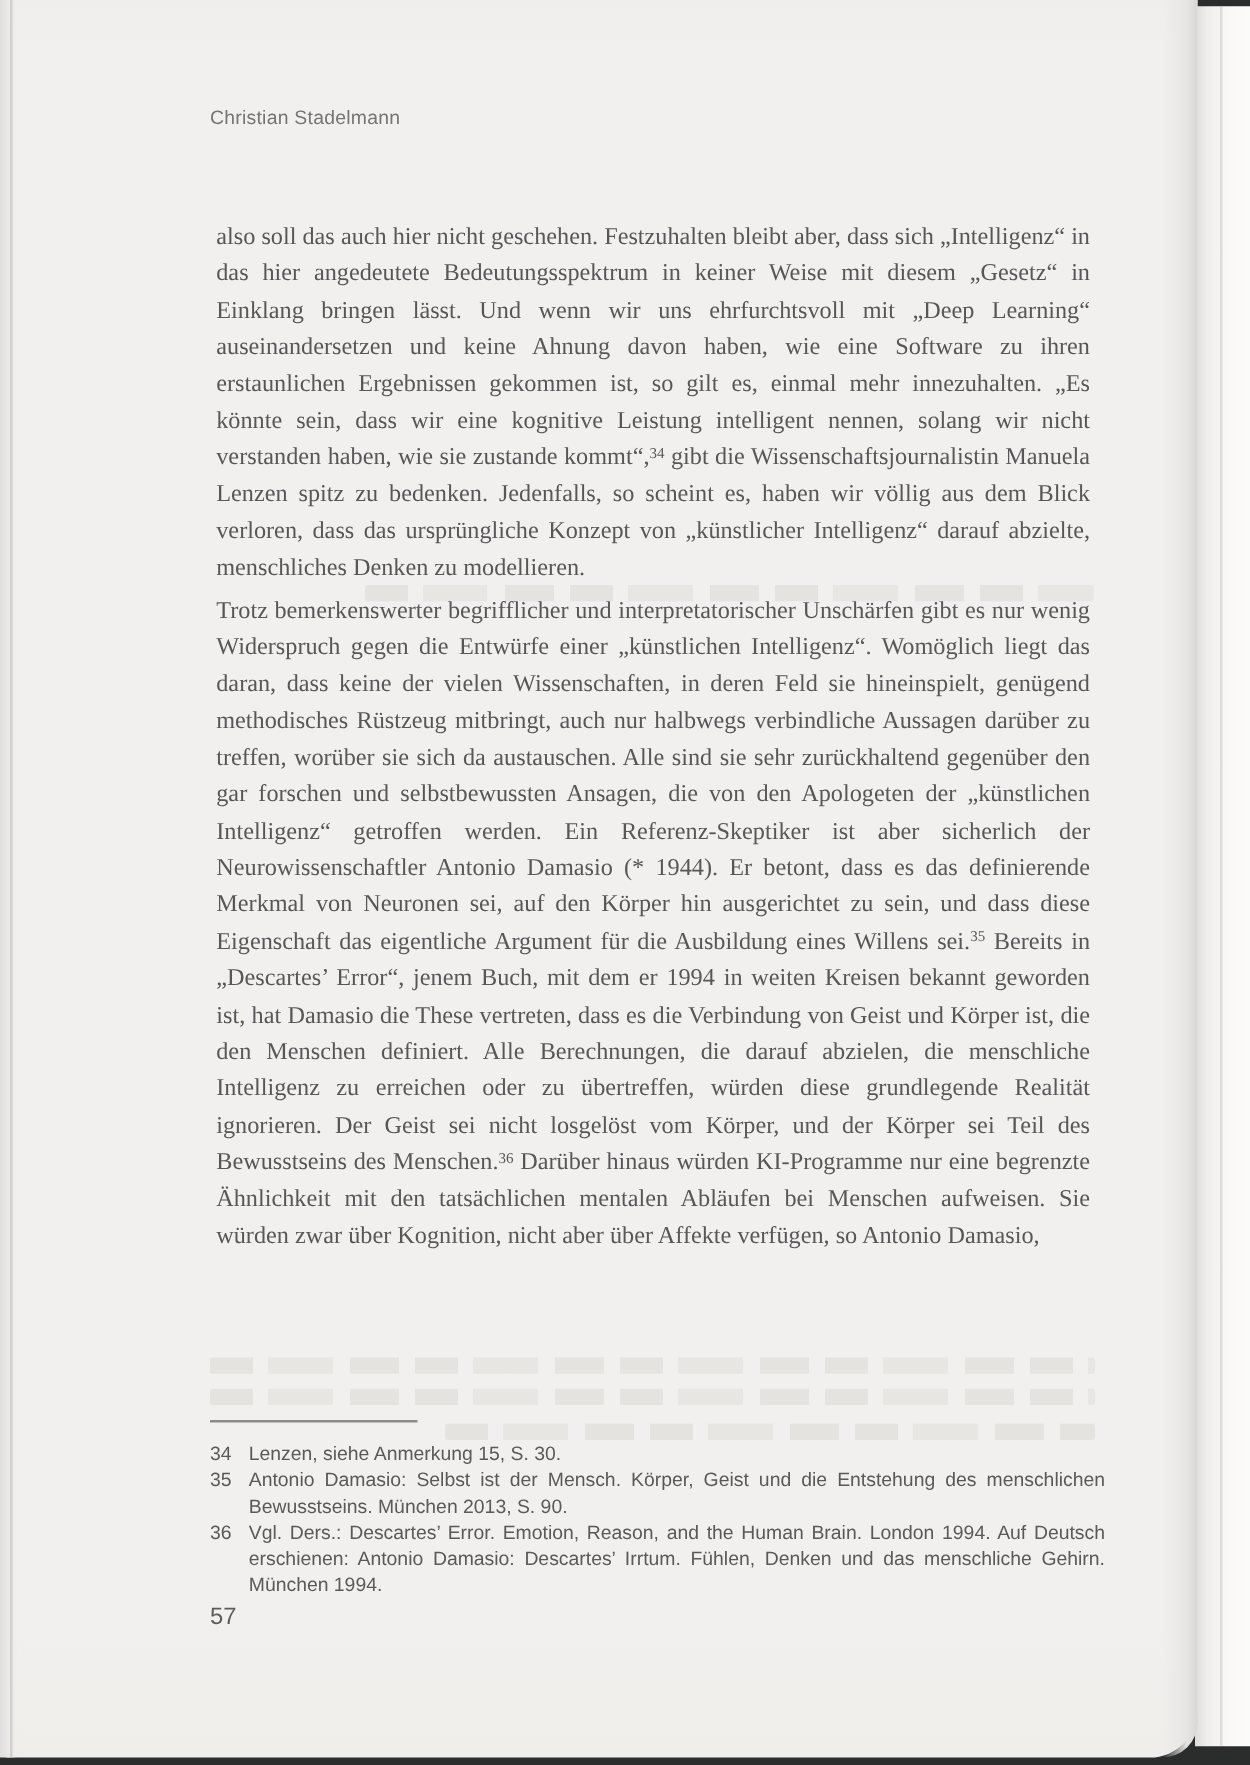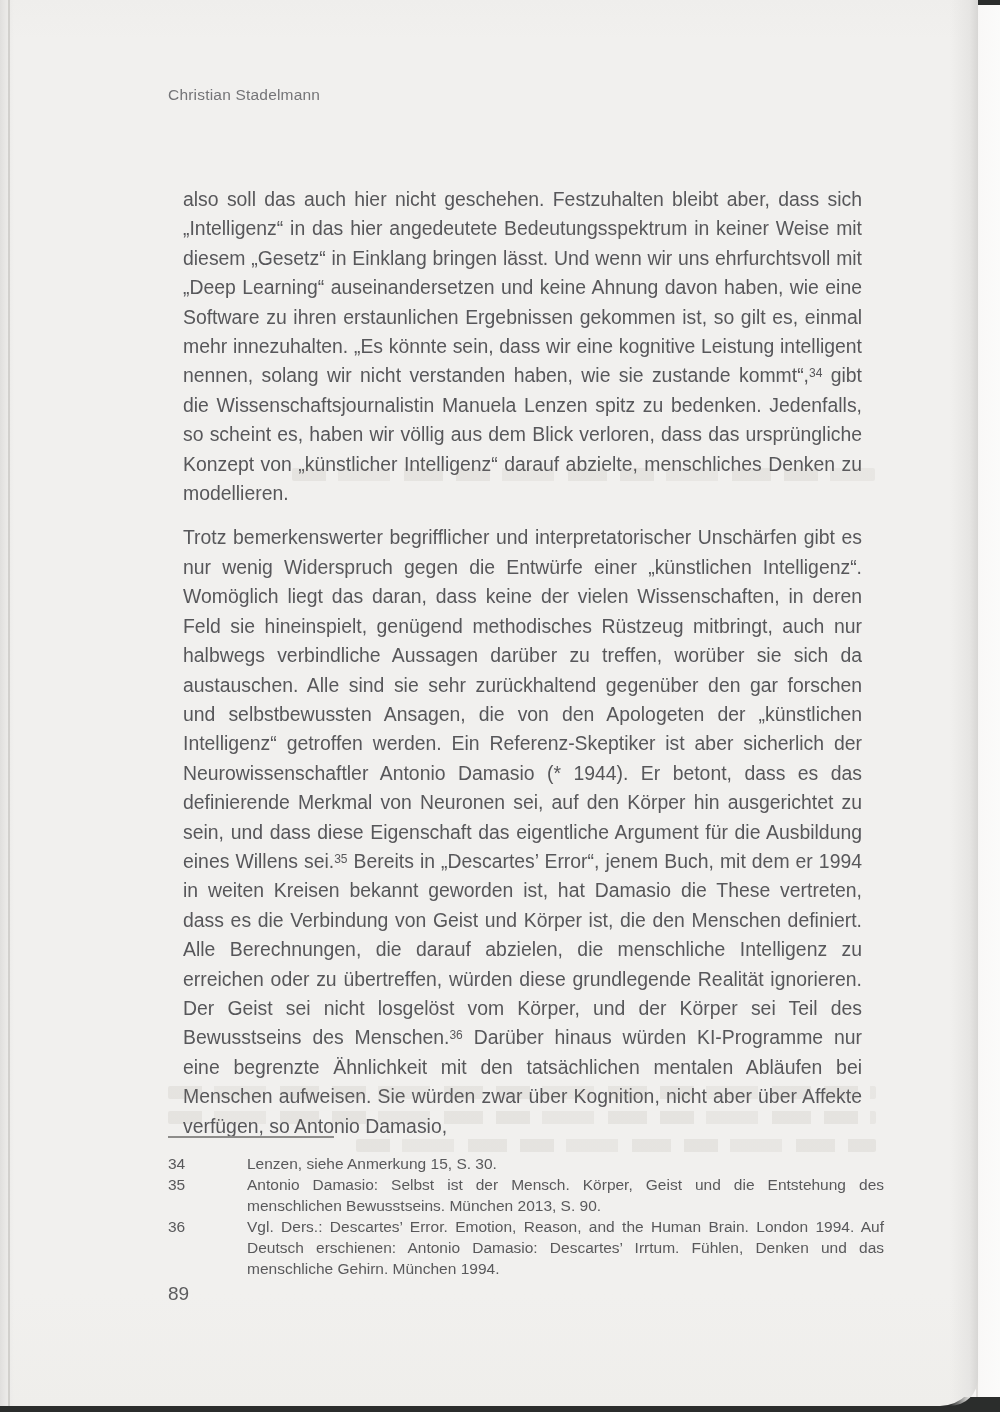--- a/index.html
+++ b/index.html
@@ -18,21 +18,20 @@
   .adjacent-page .inner-line {
     position:absolute; left:20px; top:0; bottom:0; width:2px;
     background:rgba(190,188,185,.45);
   }
 
   
   .paper {
     position:absolute; left:0; top:0; width:958px; height:1406px;
     background:linear-gradient(180deg,#efeeec 0,#f1f0ee 40px,#f1f0ee 92%,#efeeeb 100%);
     border-radius:0 0 38px 6px;
-    padding-left:20px;
   }
   .paper::before { 
     content:""; position:absolute; left:0; top:0; bottom:0; width:14px;
     background:linear-gradient(90deg,#e0dfdd 0,#eae9e7 45%,rgba(241,240,238,0) 100%);
   }
   .paper::after { 
     content:""; position:absolute; right:0; top:0; bottom:0; width:28px;
     background:linear-gradient(90deg,rgba(241,240,238,0) 0,#e6e5e3 70%,#d7d6d4 100%);
     border-radius:0 0 38px 0;
   }
@@ -44,21 +43,21 @@
   .running-header {
     position:absolute; left:168px; top:86px;
     font-size:15.5px; letter-spacing:.2px; color:#747477;
   }
 
   .body-text {
     position:absolute; left:168px; top:170px; width:709px;
     font-size:19.4px; line-height:29.4px; color:#57575a;
     text-align:justify; hyphens:auto; -webkit-hyphens:auto;
   }
-  .body-text p { margin:15px; }
+  .body-text p { margin:5px;font-family:Liberation Serif, serif; }
   .body-text sup {
     font-size:.62em; line-height:0; vertical-align:baseline;
     position:relative; top:-.45em;
   }
 
   
   .ghost {
     position:absolute; height:13px; border-radius:2px;
     background:repeating-linear-gradient(90deg,
       rgba(136,129,115,.11) 0 34px, rgba(136,129,115,0) 34px 46px,
@@ -74,21 +73,21 @@
   .footnote-rule {
     position:absolute; left:168px; top:1136px; width:166px; height:2px;
     background:#8d8c8a;
   }
   .footnotes {
     position:absolute; left:168px; top:1153px; width:716px;
     font-size:15.5px; line-height:21px; color:#59595b;
   }
   .fn-row { display:flex; }
   .fn-num { flex:none; width:31px; }
-  .fn-text { flex:1; text-align:justify; hyphens:auto;margin-left:48px; }
+  .fn-text { flex:1; text-align:justify; hyphens:auto; }
 
   .page-number {
     position:absolute; left:168px; top:1283px;
     font-size:19px; color:#5c5c5e;
   }
 </style>
 </head>
 <body>
 
 <div class="scan">
@@ -122,16 +121,16 @@
       <div class="fn-row">
         <span class="fn-num">35</span>
         <span class="fn-text">Antonio Damasio: Selbst ist der Mensch. Körper, Geist und die Entstehung des menschlichen Bewusstseins. München 2013, S. 90.</span>
       </div>
       <div class="fn-row">
         <span class="fn-num">36</span>
         <span class="fn-text">Vgl. Ders.: Descartes’ Error. Emotion, Reason, and the Human Brain. London 1994. Auf Deutsch erschienen: Antonio Damasio: Descartes’ Irrtum. Fühlen, Denken und das menschliche Gehirn. München 1994.</span>
       </div>
     </div>
 
-    <div class="page-number">89</div>
+    <div class="page-number">57</div>
   </div>
 
 </div>
 
 </body></html>

